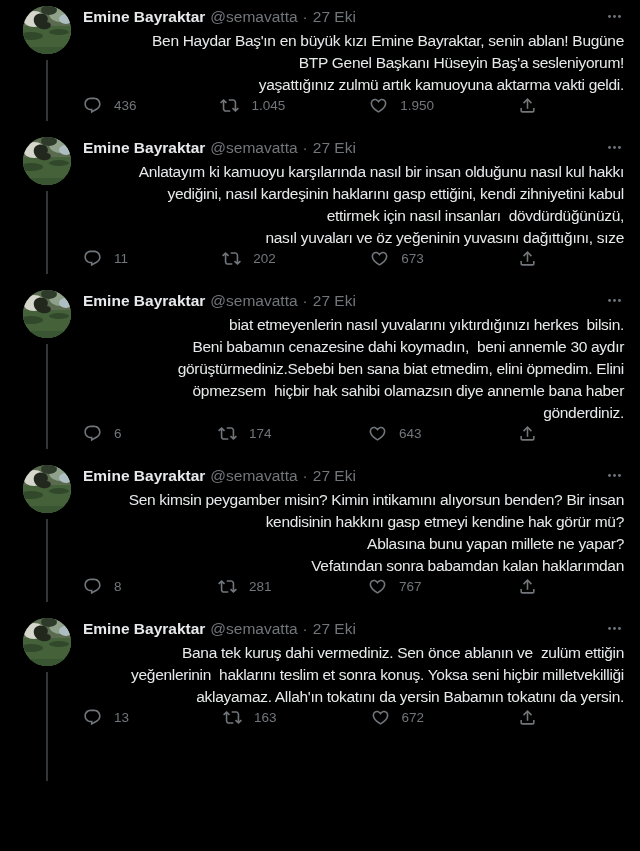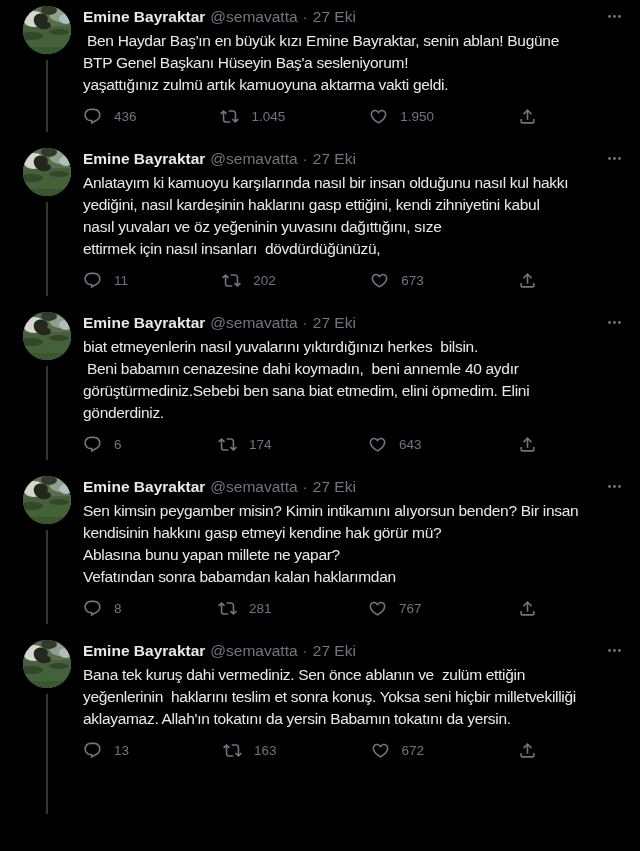--- a/index.html
+++ b/index.html
@@ -14,20 +14,21 @@
     width:640px;height:851px;overflow:hidden;
     background:var(--bg);
     font-family:"Liberation Sans",sans-serif;
     -webkit-font-smoothing:antialiased;
   }
   .timeline{width:640px;}
   .tweet{
     position:relative;
     display:flex;
     padding:8px 16px 14px 23px;
+    text-align:right;
   }
   .tweet:first-child{padding-top:6px;}
   .thread-line{
     position:absolute;
     left:46px;top:62px;bottom:8px;
     width:2px;
     background:var(--line);
   }
   .tweet:first-child .thread-line{top:60px;}
   .tweet:last-child .thread-line{bottom:-40px;}
@@ -55,21 +56,20 @@
   .more svg{width:17px;height:17px;fill:currentColor;}
   .tweet-text{
     margin-top:3px;
     font-size:15.5px;line-height:22px;letter-spacing:-0.3px;
     color:var(--text1);
   }
   .tweet-text .line{white-space:pre;min-height:22px;}
   .actions{
     display:flex;justify-content:space-between;align-items:center;
     width:454px;max-width:100%;
-    margin-top:11px;
     color:var(--text2);
   }
   .action{
     display:flex;align-items:center;gap:12px;
     font-size:13.5px;line-height:19px;
     cursor:pointer;
   }
   .action svg{width:19px;height:19px;fill:currentColor;flex-shrink:0;}
   .count{color:var(--text2);}
 </style>
@@ -170,22 +170,22 @@
           <svg viewBox="0 0 24 24">
               <circle cx="5" cy="12" r="2"></circle>
               <circle cx="12" cy="12" r="2"></circle>
               <circle cx="19" cy="12" r="2"></circle>
             </svg>
         </span>
       </div>
       <div class="tweet-text">
           <div class="line">Anlatayım ki kamuoyu karşılarında nasıl bir insan olduğunu nasıl kul hakkı</div>
           <div class="line">yediğini, nasıl kardeşinin haklarını gasp ettiğini, kendi zihniyetini kabul</div>
+          <div class="line">ettirmek için nasıl insanları  dövdürdüğünüzü,</div>
           <div class="line">nasıl yuvaları ve öz yeğeninin yuvasını dağıttığını, sıze</div>
-          <div class="line">ettirmek için nasıl insanları  dövdürdüğünüzü,</div>
         </div>
       <div class="actions">
         <div class="action">
           <svg viewBox="0 0 24 24">
               <path d="M1.751 10c0-4.42 3.584-8 8.005-8h4.366c4.49 0 8.129 3.64 8.129 8.13 0 2.96-1.607 5.68-4.196 7.11l-8.054 4.46v-3.69h-.067c-4.49.1-8.183-3.51-8.183-8.01zm8.005-6c-3.317 0-6.005 2.69-6.005 6 0 3.37 2.77 6.08 6.138 6.01l.351-.01h1.761v2.3l5.087-2.81c1.951-1.08 3.163-3.13 3.163-5.36 0-3.39-2.744-6.13-6.129-6.13H9.756z"></path>
             </svg>
           <span class="count">11</span>
         </div>
         <div class="action">
           <svg viewBox="0 0 24 24">
@@ -235,22 +235,23 @@
         <span class="more">
           <svg viewBox="0 0 24 24">
               <circle cx="5" cy="12" r="2"></circle>
               <circle cx="12" cy="12" r="2"></circle>
               <circle cx="19" cy="12" r="2"></circle>
             </svg>
         </span>
       </div>
       <div class="tweet-text">
           <div class="line">biat etmeyenlerin nasıl yuvalarını yıktırdığınızı herkes  bilsin.</div>
-          <div class="line"> Beni babamın cenazesine dahi koymadın,  beni annemle 40 aydır</div>
+          <div class="line"> Beni babamın cenazesine dahi koymadın,  beni annemle 30 aydır</div>
           <div class="line">görüştürmediniz.Sebebi ben sana biat etmedim, elini öpmedim. Elini</div>
+          <div class="line">öpmezsem  hiçbir hak sahibi olamazsın diye annemle bana haber</div>
           <div class="line">gönderdiniz.</div>
         </div>
       <div class="actions">
         <div class="action">
           <svg viewBox="0 0 24 24">
               <path d="M1.751 10c0-4.42 3.584-8 8.005-8h4.366c4.49 0 8.129 3.64 8.129 8.13 0 2.96-1.607 5.68-4.196 7.11l-8.054 4.46v-3.69h-.067c-4.49.1-8.183-3.51-8.183-8.01zm8.005-6c-3.317 0-6.005 2.69-6.005 6 0 3.37 2.77 6.08 6.138 6.01l.351-.01h1.761v2.3l5.087-2.81c1.951-1.08 3.163-3.13 3.163-5.36 0-3.39-2.744-6.13-6.129-6.13H9.756z"></path>
             </svg>
           <span class="count">6</span>
         </div>
         <div class="action">

